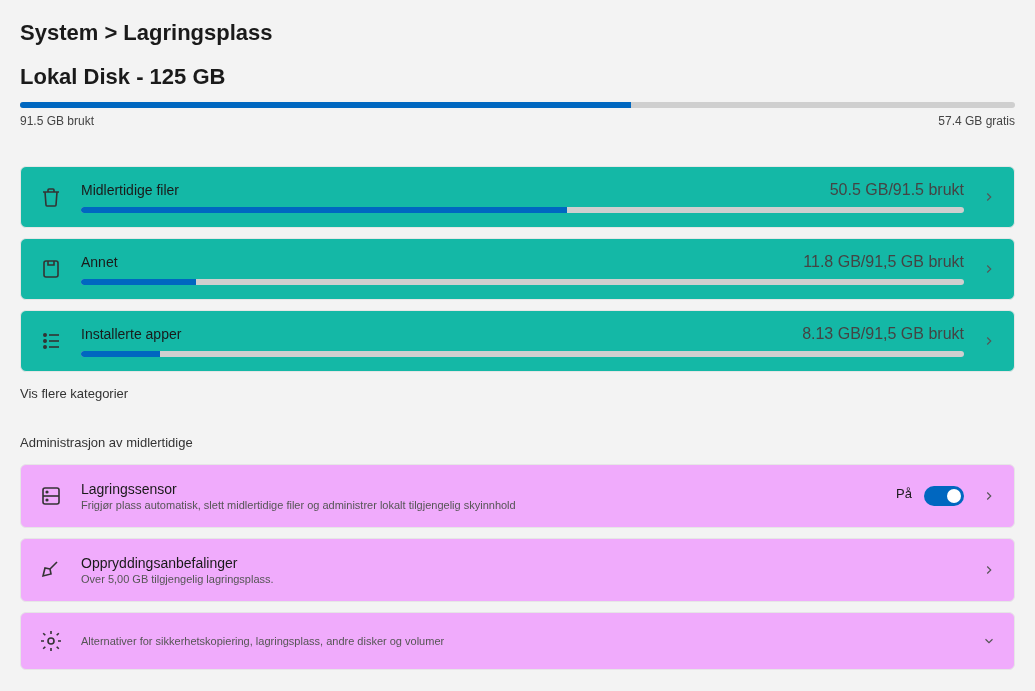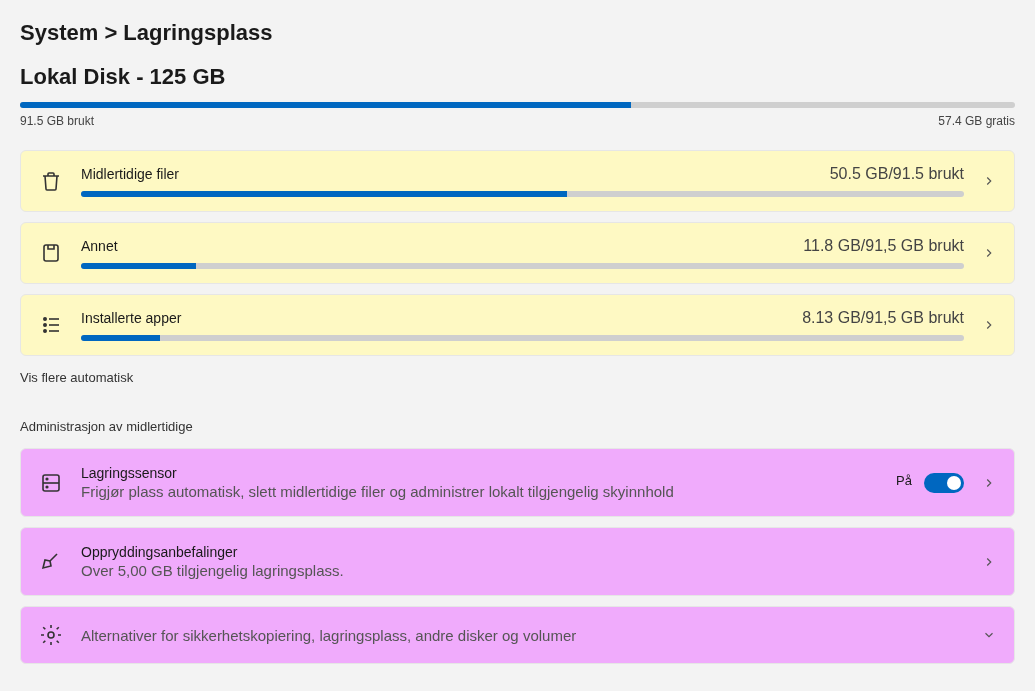--- a/index.html
+++ b/index.html
@@ -30,24 +30,24 @@
   }
   .main-bar-fill {
     height: 100%;
     background: #0067c0;
   }
   .usage-row {
     display: flex;
     justify-content: space-between;
     font-size: 12px;
     color: #444;
-    margin-bottom: 22px;
+    margin-bottom: 38px;
   }
   .card {
-    background: #fef9c3;
+    background: #14b8a6;
     border: 1px solid #e6e6e6;
     border-radius: 6px;
     padding: 14px 18px;
     margin-bottom: 10px;
     display: flex;
     align-items: center;
     gap: 18px;
   }
   .card-icon {
     width: 24px;
@@ -113,21 +113,21 @@
     gap: 18px;
   }
   .mgmt-body {
     flex: 1;
   }
   .mgmt-title {
     font-size: 14px;
     margin-bottom: 2px;
   }
   .mgmt-sub {
-    font-size: 15px;
+    font-size: 11px;
     color: #555;
   }
   .toggle-wrap {
     display: flex;
     align-items: flex-start;
     gap: 12px;
   }
   .toggle-label {
     font-size: 13px;
   }
@@ -222,21 +222,21 @@
         <div class="card-bar">
           <div class="card-bar-fill" style="width:9%"></div>
         </div>
       </div>
       <svg class="chevron" viewBox="0 0 24 24" fill="none" stroke="currentColor" stroke-width="2">
         <polyline points="9 6 15 12 9 18"></polyline>
       </svg>
     </div>
   </div>
 
-<div class="link">Vis flere automatisk</div>
+<div class="link">Vis flere kategorier</div>
 
 <div class="section-header">Administrasjon av midlertidige</div>
 
 <div class="mgmt-card">
   <div class="card-icon">
     <svg viewBox="0 0 24 24" fill="none" stroke="currentColor" stroke-width="1.6">
       <rect x="4" y="4" width="16" height="16" rx="2"></rect>
       <line x1="4" y1="12" x2="20" y2="12"></line>
       <circle cx="8" cy="8" r="0.8" fill="currentColor"></circle>
       <circle cx="8" cy="16" r="0.8" fill="currentColor"></circle>

